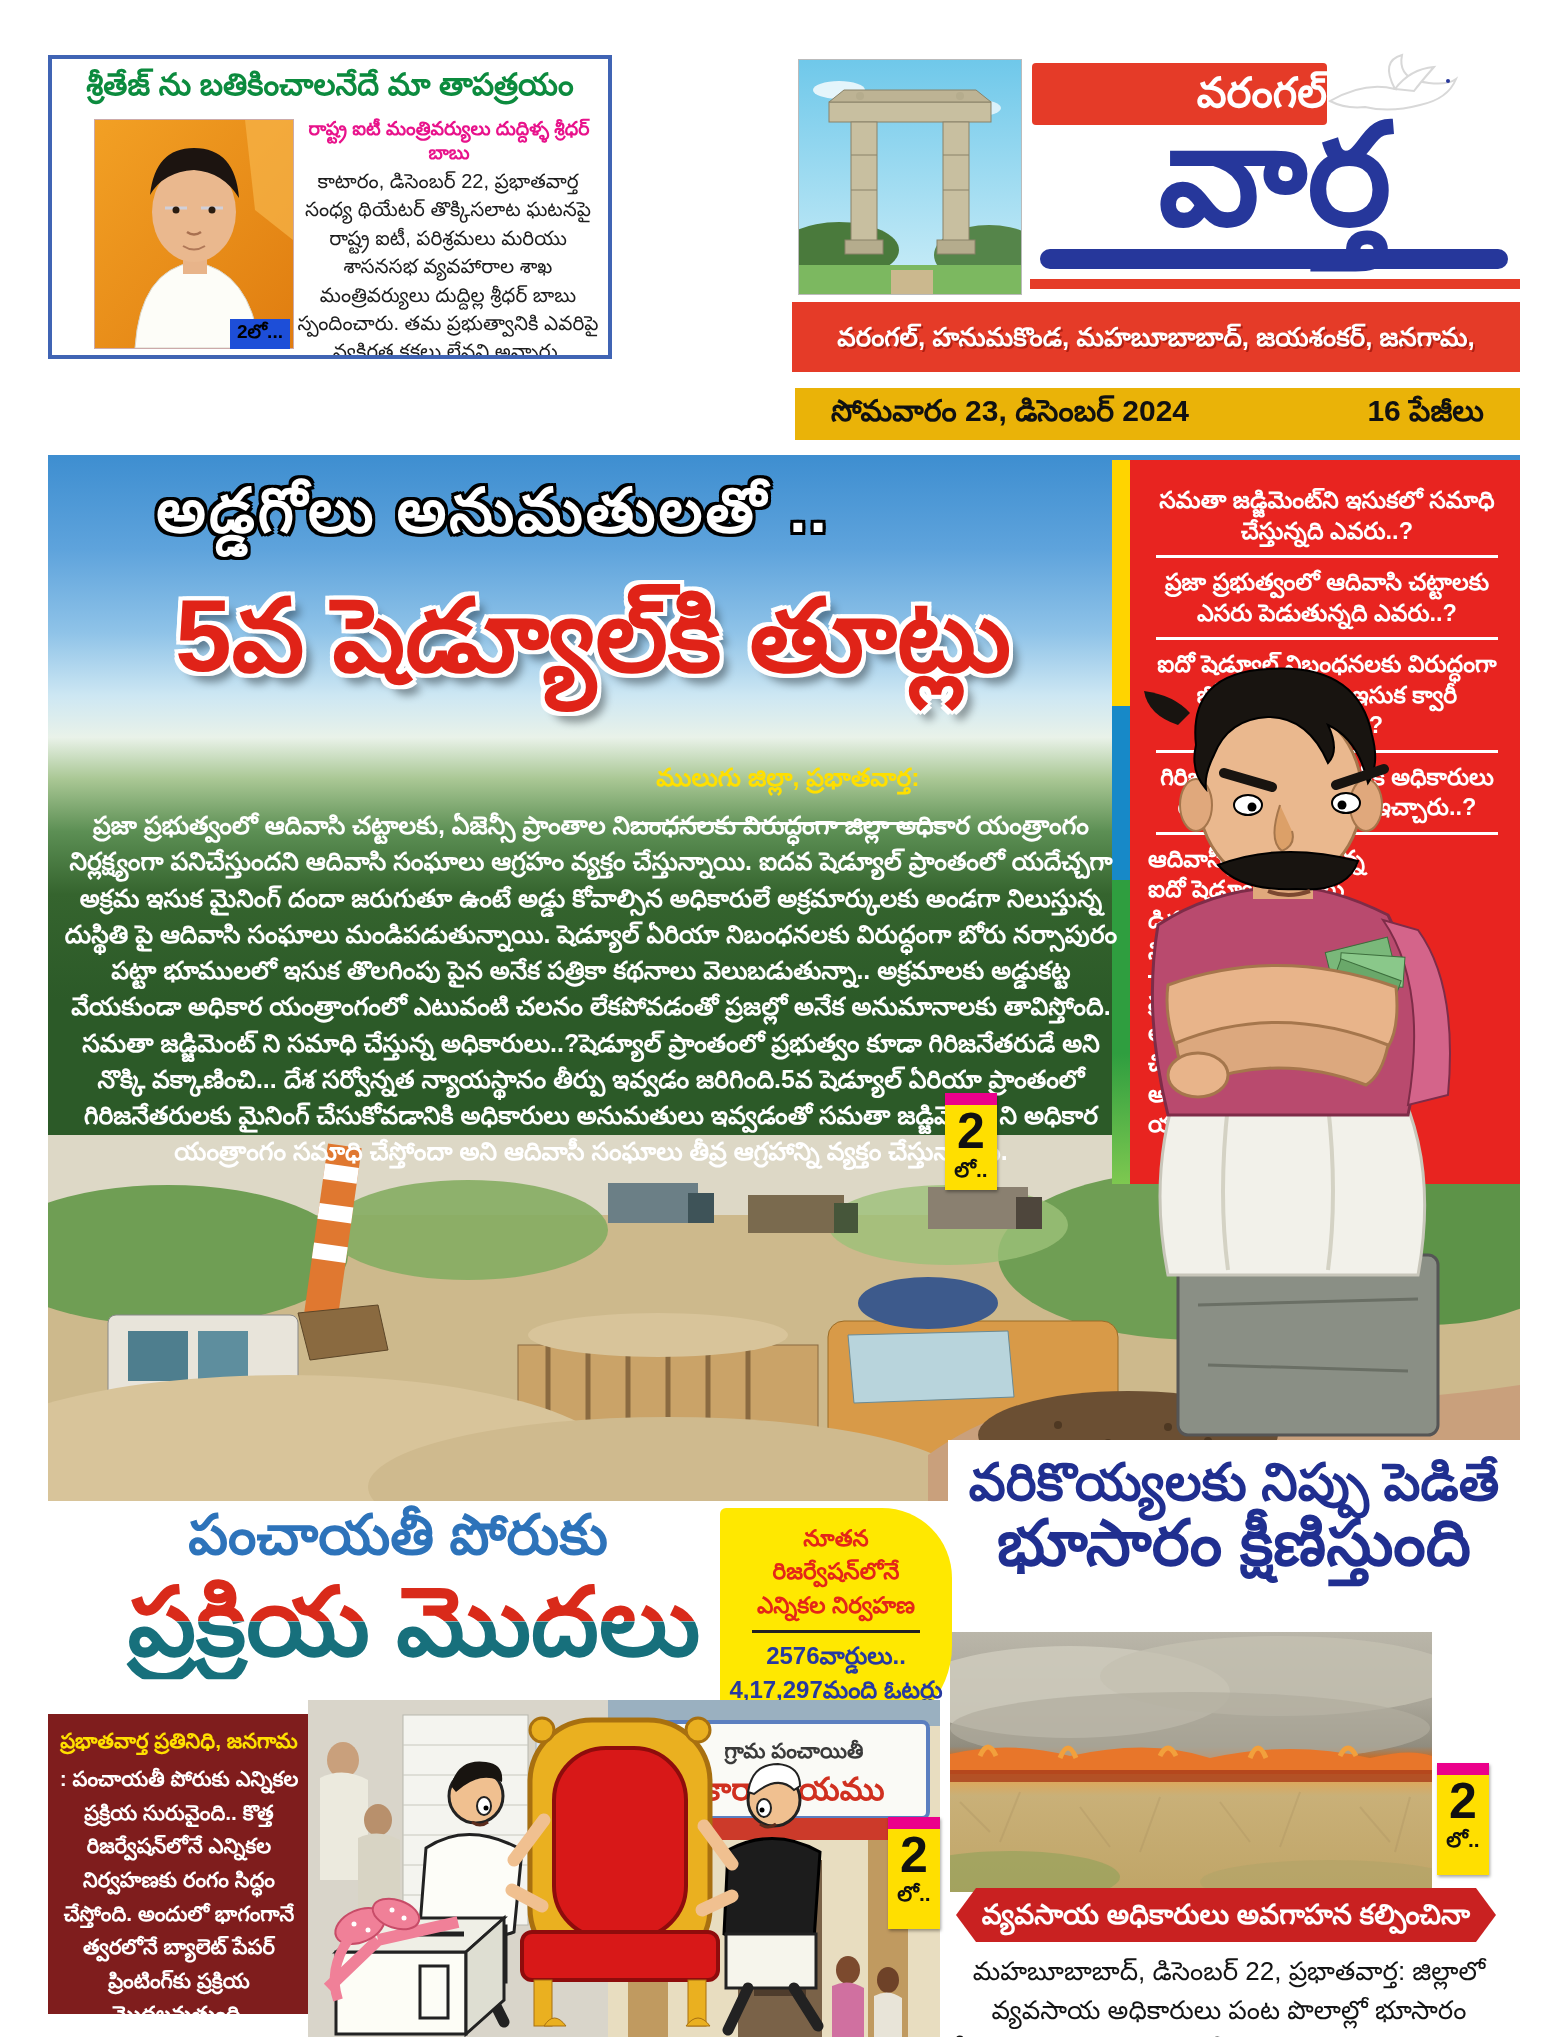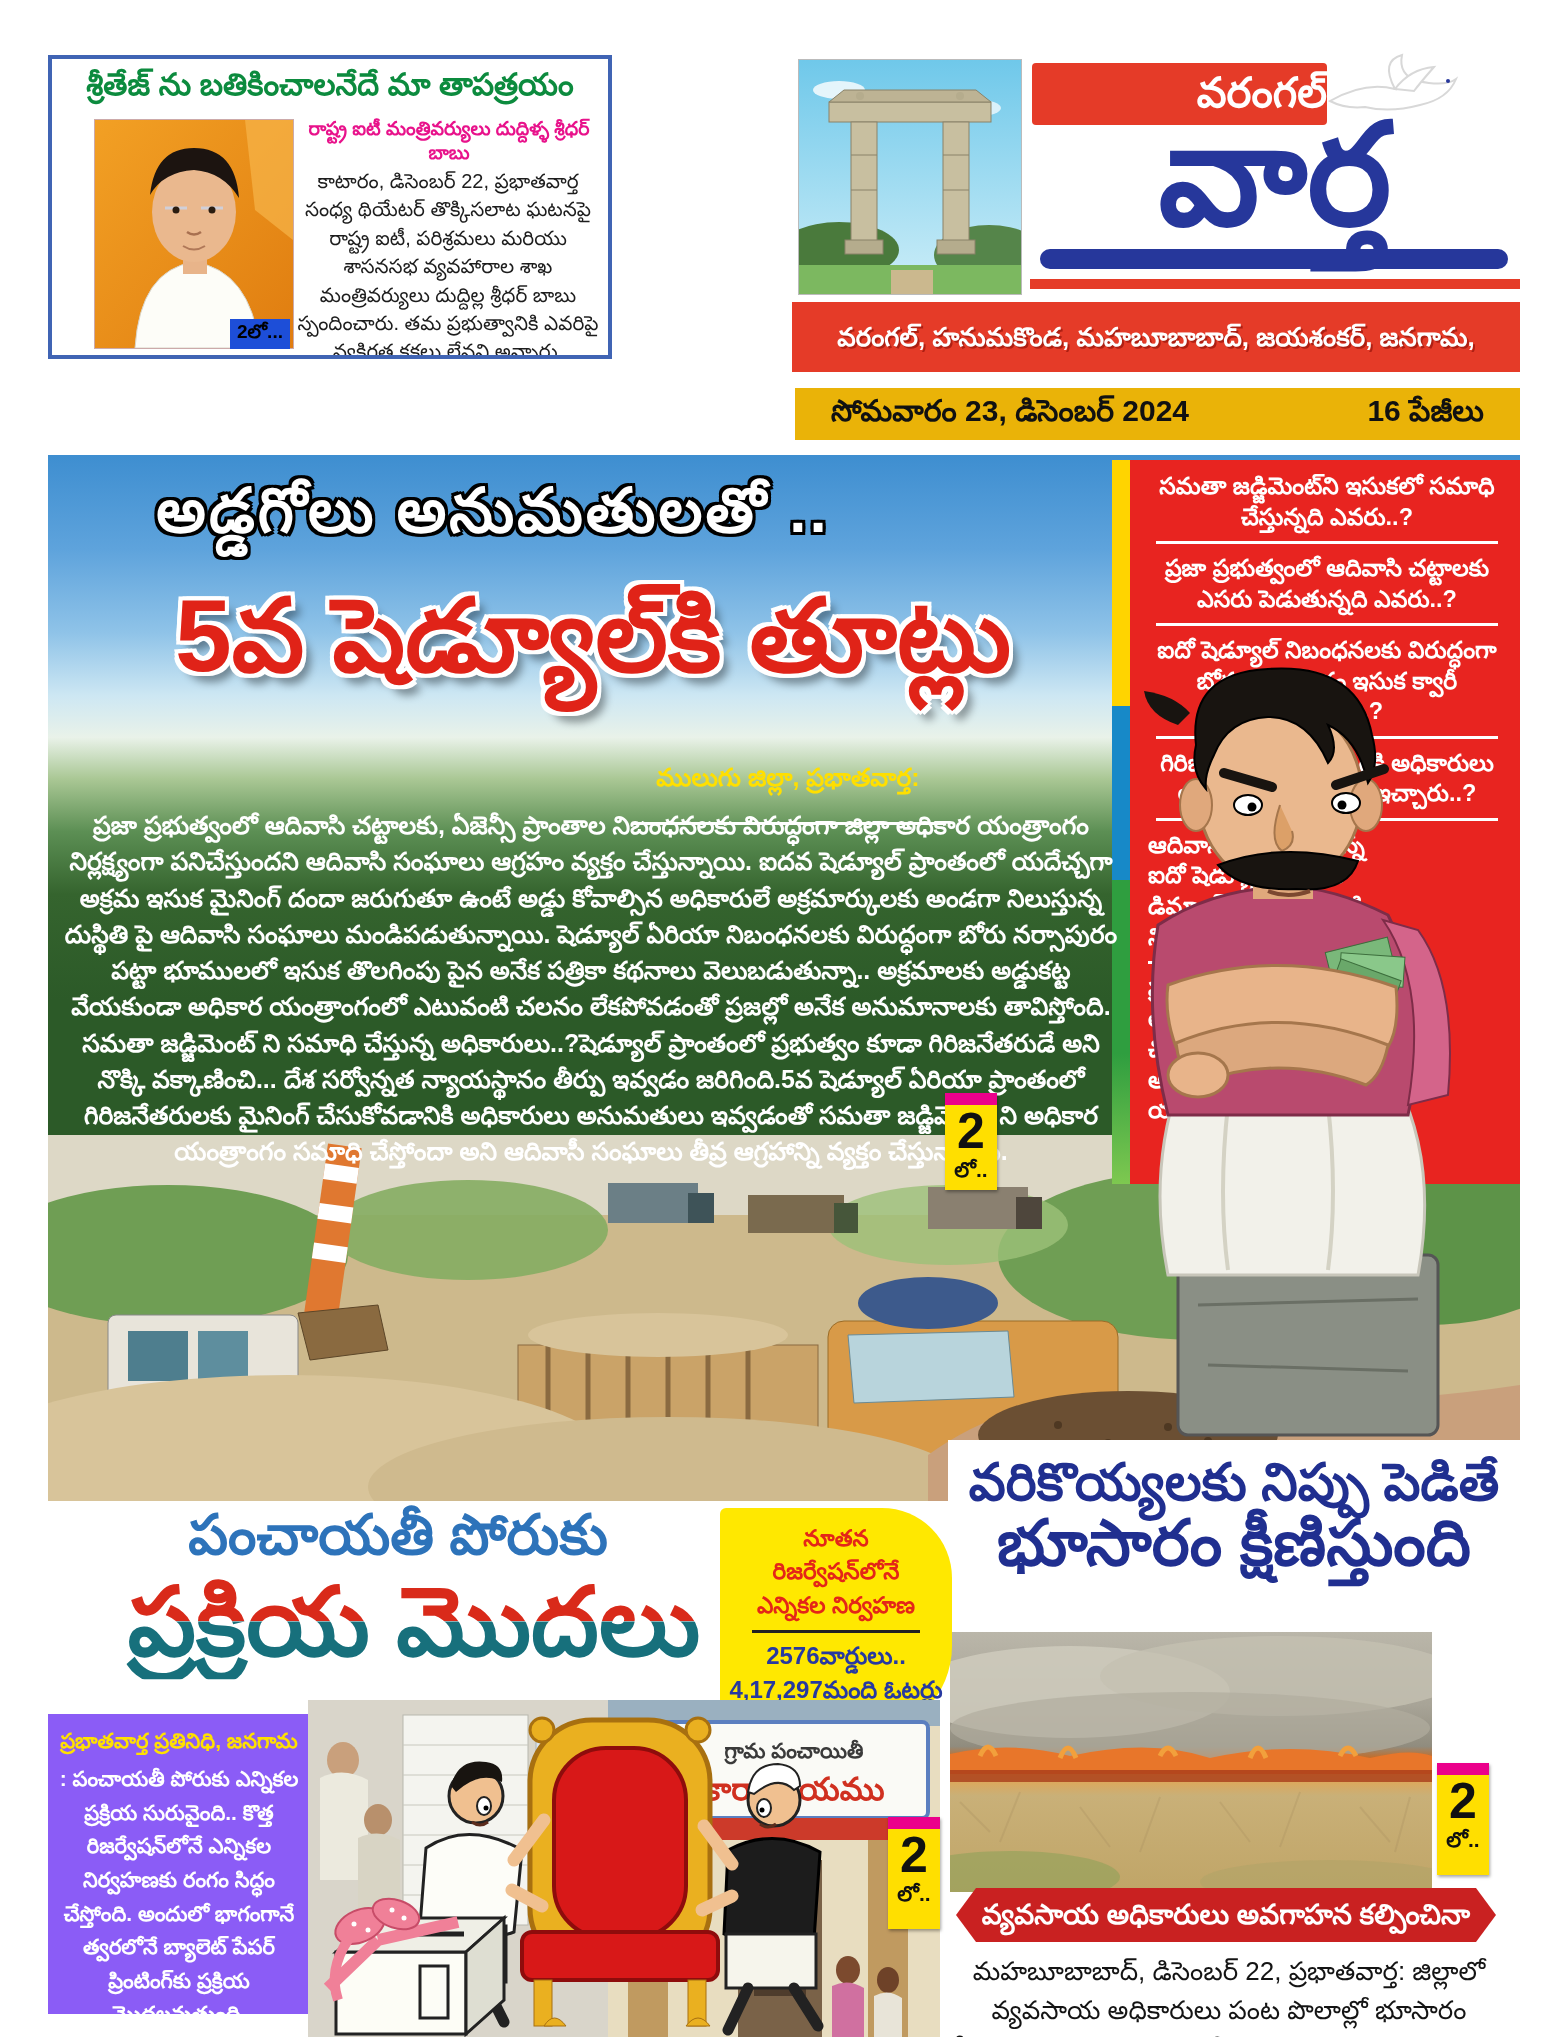--- a/index.html
+++ b/index.html
@@ -28,21 +28,21 @@
   
   .main-story{position:absolute;left:48px;top:455px;width:1472px;height:1046px;
     background:linear-gradient(180deg,#3e8ed0 0%,#5ea3dc 9%,#8fc3e8 17%,#cde7f3 23%,#e9f2e9 27%,#a9c794 31%,#5c8f54 36%,#35642e 42%,#2c5a28 52%,#2c5a28 100%);}
   .kicker{position:absolute;left:30px;top:20px;width:830px;font-size:62px;font-weight:bold;color:#fff;text-align:center;letter-spacing:3px;
     text-shadow:-3px -3px 0 #000,3px -3px 0 #000,-3px 3px 0 #000,3px 3px 0 #000,0 -3px 0 #000,0 3px 0 #000,-3px 0 0 #000,3px 0 0 #000;}
   .main-head{position:absolute;left:5px;top:128px;width:1080px;font-size:102px;font-weight:bold;color:#e02318;text-align:center;line-height:1.05;
     text-shadow:-4px -4px 0 #fff,4px -4px 0 #fff,-4px 4px 0 #fff,4px 4px 0 #fff,0 -4px 0 #fff,0 4px 0 #fff,-4px 0 0 #fff,4px 0 0 #fff,8px 10px 8px rgba(0,0,0,.4);}
   .dateline{position:absolute;left:585px;top:308px;width:310px;color:#ffdf00;font-size:25px;font-weight:bold;text-align:center;padding-bottom:24px;border-bottom:3px solid #fff;}
   .main-body{position:absolute;left:14px;top:352px;width:1058px;font-size:25px;line-height:1.45;color:#fff;font-weight:600;text-align:center;}
 
-  .qbox{position:absolute;left:1064px;top:5px;width:408px;height:724px;background:#e82420;box-sizing:border-box;padding:4px 8px 0 30px;}
+  .qbox{position:absolute;left:1064px;top:5px;width:408px;height:724px;background:#e82420;box-sizing:border-box;padding:18px 8px 0 30px;}
   .qstripe{position:absolute;left:0;top:0;width:18px;height:100%;
     background:linear-gradient(180deg,#ffd400 0%,#ffd400 34%,#1789c8 34%,#1789c8 58%,#2f9e3f 58%,#2f9e3f 82%,#7ec850 100%);}
   .q{color:#fff;font-weight:bold;font-size:23.5px;text-align:center;padding:7px 2px;line-height:1.3;}
   .qrule{border:none;border-top:3px solid #fff;margin:2px 14px;}
   .qrule-short{border:none;border-top:3px solid #fff;margin:2px 180px 2px 6px;}
   .q.half{width:60%;text-align:left;padding-left:6px;}
   .q.narrow{width:52%;text-align:left;padding-left:6px;}
 
   .sand-photo{position:absolute;left:0;top:680px;width:1472px;height:366px;overflow:hidden;}
   .official-cartoon{position:absolute;left:980px;top:200px;width:470px;height:790px;}
@@ -71,21 +71,21 @@
   .p-head2-wrap{position:absolute;left:16px;top:62px;width:700px;height:150px;}
   .p-head2-layer{position:absolute;left:0;top:0;width:100%;text-align:center;font-size:96px;font-weight:bold;line-height:1.2;
     text-shadow:-3px -3px 0 #fff,3px -3px 0 #fff,-3px 3px 0 #fff,3px 3px 0 #fff;}
   .layer-red{color:#d92a1a;clip-path:inset(0 0 50% 0);}
   .layer-teal{color:#17707c;clip-path:inset(50% 0 0 0);}
   .callout{position:absolute;left:672px;top:6px;width:232px;height:228px;background:#ffe800;border-radius:6px 70px 90px 6px;padding-top:14px;box-sizing:border-box;}
   .callout::after{content:'';position:absolute;right:-52px;top:44px;width:96px;height:176px;background:#ffe800;border-radius:50%;z-index:-1;}
   .c-red{color:#e42618;font-weight:bold;font-size:23px;text-align:center;line-height:1.45;}
   .c-rule{width:72%;margin:8px auto 6px;border-top:3px solid #222;}
   .c-blue{color:#2739a0;font-weight:bold;font-size:24px;text-align:center;line-height:1.4;}
-  .p-bluebox{position:absolute;left:0;top:212px;width:262px;height:300px;background:#8b5cf6;box-sizing:border-box;padding:14px 10px;}
+  .p-bluebox{position:absolute;left:0;top:212px;width:262px;height:300px;background:#7f1d1d;box-sizing:border-box;padding:14px 10px;}
   .p-byline{color:#ffe000;font-weight:bold;font-size:21px;text-align:center;line-height:1.25;}
   .p-body{color:#fff;font-weight:bold;font-size:21px;text-align:center;line-height:1.6;margin-top:8px;}
   .p-cartoon{position:absolute;left:260px;top:198px;width:632px;height:337px;}
   .jb-p{position:absolute;left:840px;top:315px;height:112px;}
 </style>
 </head>
 <body>
 
 <div class="page">
 

